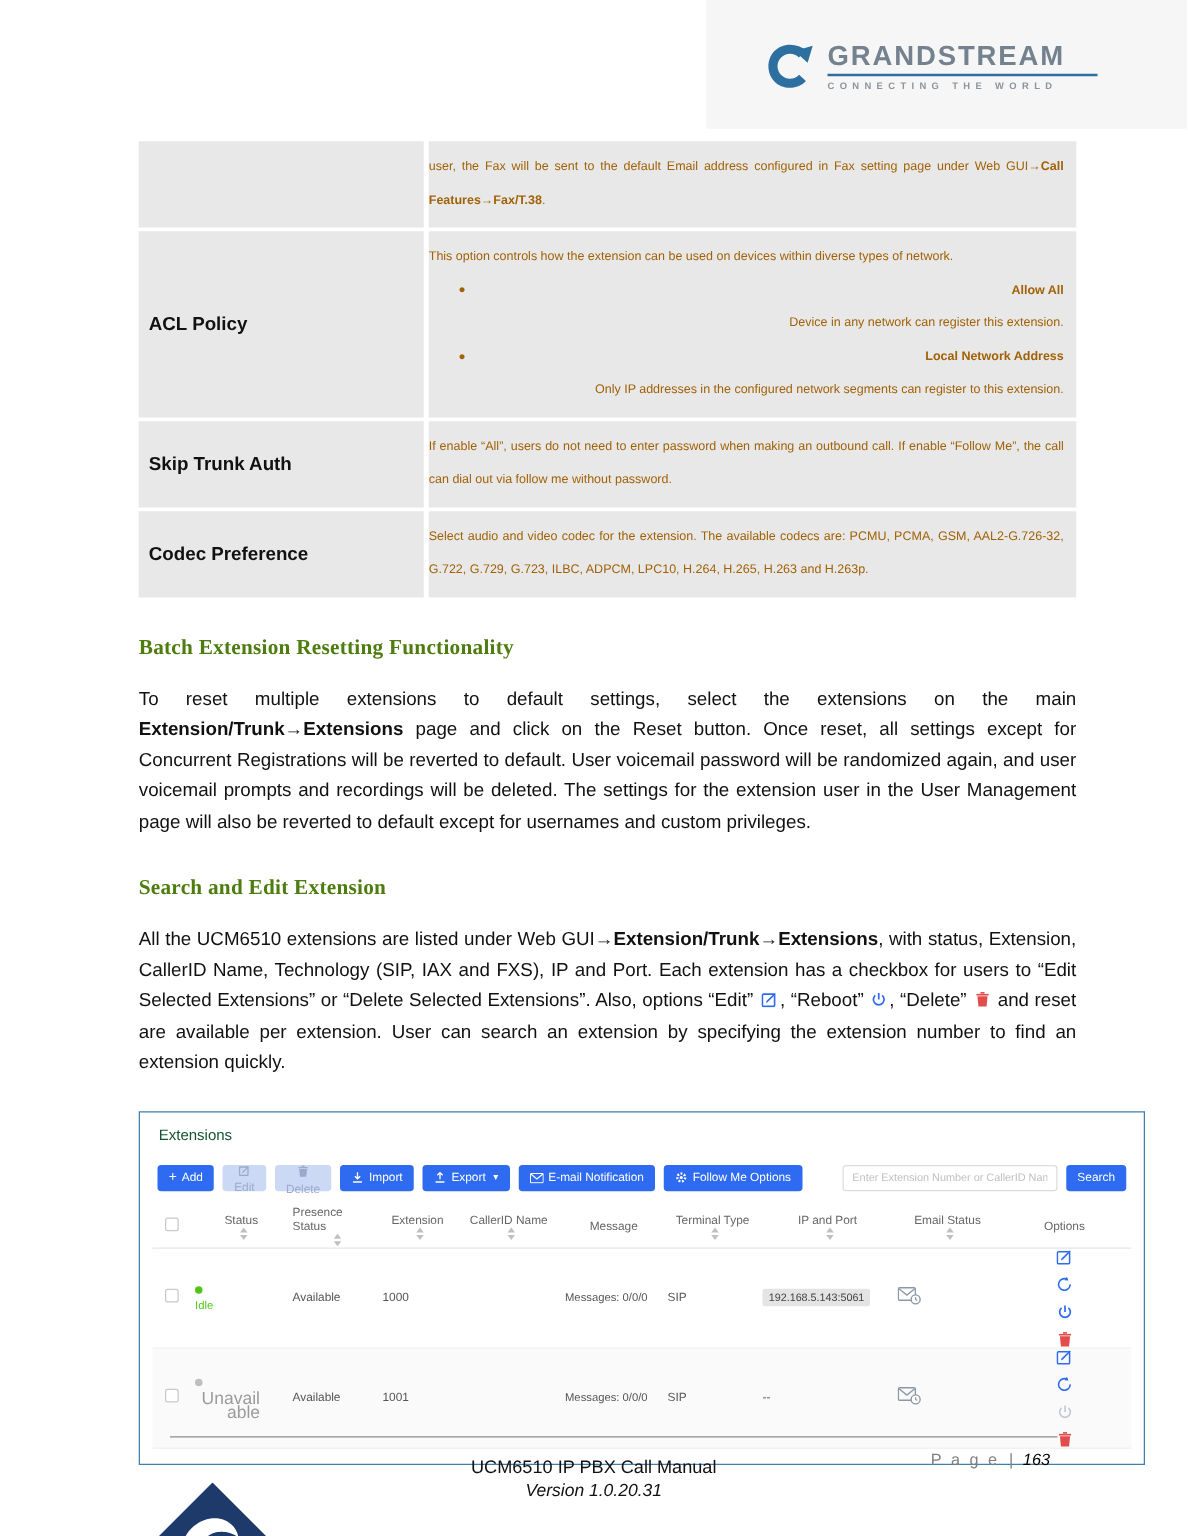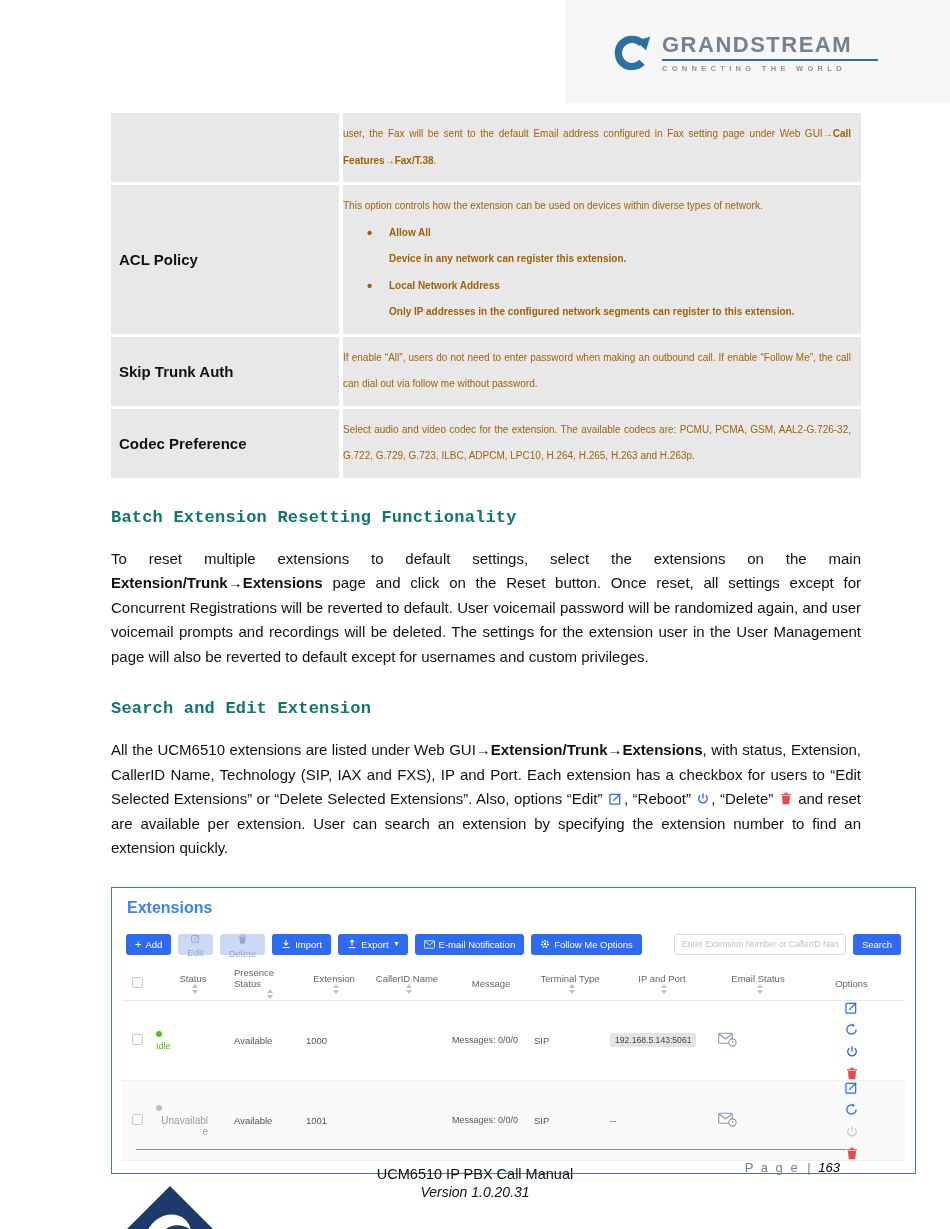--- a/index.html
+++ b/index.html
@@ -17,33 +17,33 @@
 
   
   .doc { position:absolute; left:111px; top:113px; width:750px; }
 
   .settings-table { width:750px; }
   .trow { display:flex; gap:4px; margin-bottom:3px; }
   .tlabel { width:228px; background:#e8e8e8; display:flex; align-items:center; padding:6px 10px 6px 8px;
             font-weight:bold; font-size:15px; color:#111; }
   .tcontent { flex:1; background:#e8e8e8; padding:8px 10px 8px 0; font-size:10px; line-height:26.5px;
               color:#a16207; text-align:justify; }
-  .bullets { list-style:none; margin:0; padding:0 0 0 18px; text-align:left;font-weight:bold; }
+  .bullets { list-style:none; margin:0; padding:0 0 0 18px; text-align:right; }
   .bullets li { position:relative; padding-left:28px; }
   .bullets li::before { content:"•"; position:absolute; left:6px; top:0; font-size:15px; }
 
-  h2.sec { font-family:Liberation Mono, monospace; font-size:17px; font-weight:bold; color:#0f766e;
+  h2.sec { font-family:Liberation Serif, serif; font-size:17px; font-weight:bold; color:#4d7c0f;
            margin:30px 0 20px; letter-spacing:0.2px; }
   p.body { font-size:15px; line-height:24.5px; color:#111; text-align:justify; margin-bottom:18px; }
   .inl-icon { display:inline-block; vertical-align:-1px; margin:0 2px; }
   .inl-icon svg { display:block; }
 
   
   .shot { width:805px; border:1px solid #3f7fae; background:#fff; margin-top:26px; }
-  .shot-title { padding:11px 0 9px 15px; font-size:16px; color:#3b82f6;font-weight:bold; }
+  .shot-title { padding:11px 0 9px 15px; font-size:12px; color:#14532d; }
   .shot-body { padding:4px 10px 12px; }
   .toolbar { display:flex; align-items:center; gap:7px; padding:4px 4px 0; }
   .btn { height:21px; display:inline-flex; align-items:center; gap:4px; padding:0 9px; background:#2e6bf0;
          color:#fff; font-size:9.5px; border-radius:3px; border:none; white-space:nowrap; cursor:pointer; }
   .btn svg { display:block; }
   .btn.disabled { background:#ccd9f4; color:#9aa9cd;flex-direction:column; }
   .plus-glyph { font-size:11px; line-height:1; }
   .caret-glyph { font-size:8px; line-height:1; margin-left:2px; }
   .toolbar-spacer { flex:1; }
   .search-input { width:172px; height:21px; border:1px solid #dcdcdc; border-radius:3px; font-size:8.7px;
@@ -62,21 +62,21 @@
   .hcell { display:flex; align-items:center; flex-wrap:wrap; line-height:11px; }
   .sort { display:inline-flex; flex-direction:column; gap:2px; margin-left:4px; }
   .sort i { display:block; width:0; height:0; border-left:3px solid transparent; border-right:3px solid transparent; }
   .sort .up { border-bottom:4px solid #c0c0c0; }
   .sort .down { border-top:4px solid #c0c0c0; }
   .status-cell { display:flex; align-items:flex-start; gap:4px;text-align:right; }
   .dot { width:6px; height:6px; border-radius:50%; margin-top:2px; flex:0 0 auto; }
   .dot.green { background:#52c41a; }
   .dot.gray { background:#bfbfbf; }
   .st-idle { color:#52c41a; font-size:9px; }
-  .st-unav { color:#9b9b9b; font-size:10px; width:52px; word-break:break-all; line-height:11px; }
+  .st-unav { color:#9b9b9b; font-size:14px; width:52px; word-break:break-all; line-height:11px; }
   .msg { font-size:9px; color:#555; }
   .ip-badge { display:inline-block; background:#e4e4e4; border-radius:2px; padding:2px 5px; font-size:8.6px; color:#444; }
   .opt-icons { display:flex; align-items:center; gap:9px; }
   .opt-icons svg { display:block; }
   .ico-blue { color:#2e6bf0; }
   .ico-red { color:#e24c4b; }
   .ico-dim { color:#c3cbdb; }
   .ico-mail { color:#8a98a8; }
 
   

